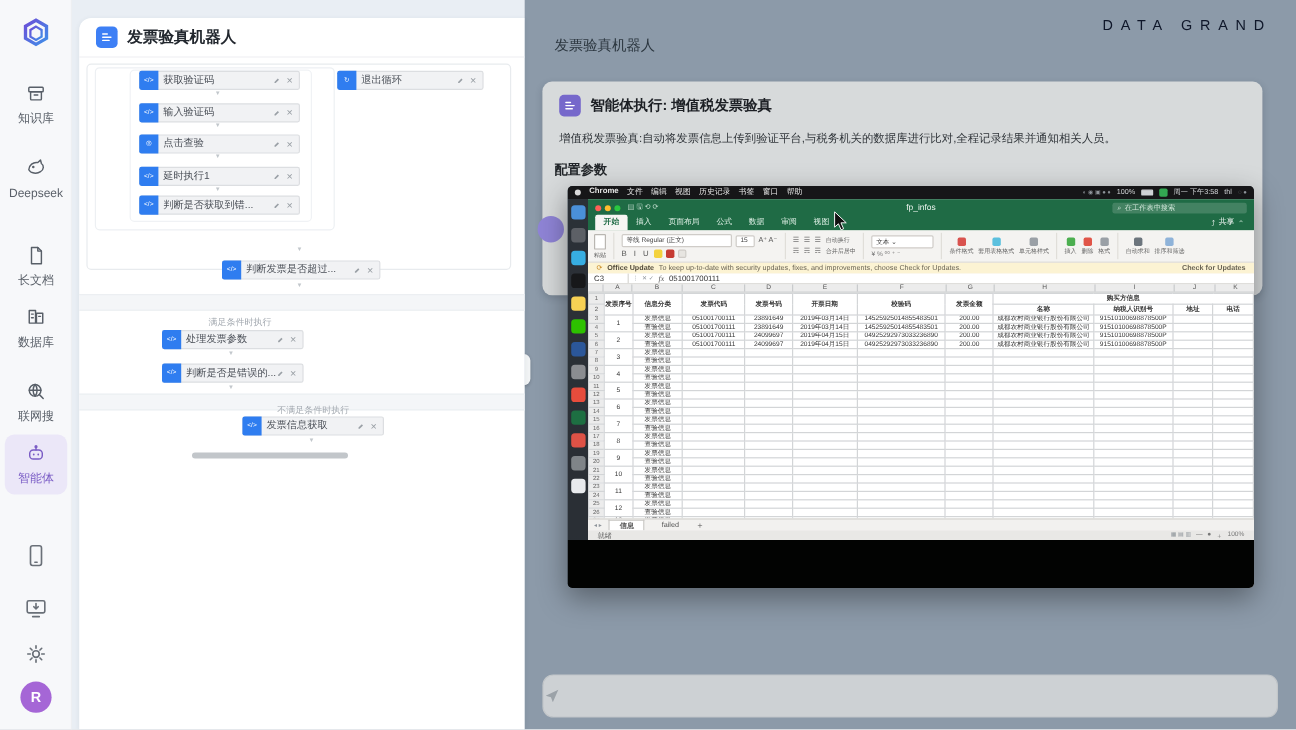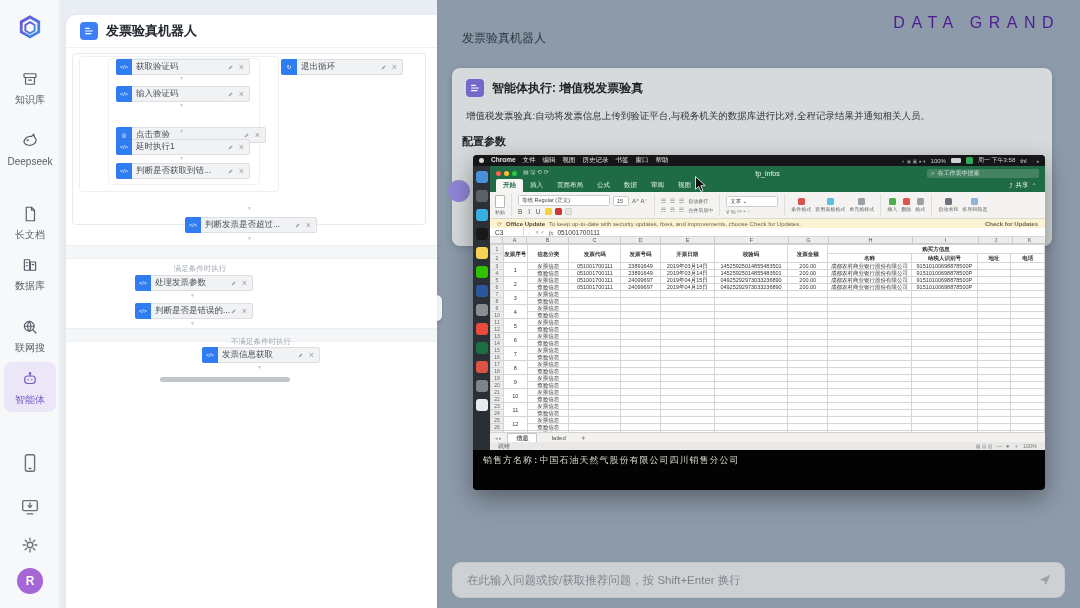--- a/index.html
+++ b/index.html
@@ -34,21 +34,21 @@
   .lbox{position:absolute;border:1px solid #e8ebee;border-radius:4px;}
   .band{position:absolute;left:0;width:371px;height:14px;background:#f4f6f8;border-top:1px solid #eceff2;border-bottom:1px solid #eceff2;}
   .condlbl{position:absolute;font-size:7.5px;color:#a3a9b0;text-align:center;}
   .hscroll{position:absolute;height:5px;border-radius:3px;background:#c2c6ca;}
 
   
   .chat{position:absolute;left:437px;top:0;width:643px;height:608px;background:#8c9aa9;z-index:1;}
   .chattitle{position:absolute;left:25px;top:30px;font-size:12px;color:#2c3740;}
   .brand{position:absolute;right:20px;top:12px;text-align:right;}
   .brandname{font-size:23px;font-weight:bold;letter-spacing:4px;color:#1956a8;line-height:26px;}
-  .brandsub{font-size:16px;letter-spacing:6.5px;color:#4c1d95;margin-top:2px;}
+  .brandsub{font-size:12px;letter-spacing:6.5px;color:#0f172a;margin-top:2px;}
   .card{position:absolute;left:15px;top:68px;width:600px;height:178px;background:#d7dadb;border-radius:8px;box-shadow:0 2px 6px rgba(30,40,50,.18);z-index:2;}
   .cardhead{position:absolute;left:14px;top:11px;display:flex;align-items:center;gap:8px;}
   .cico{width:18px;height:18px;border-radius:4px;background:#7668cb;display:flex;align-items:center;justify-content:center;}
   .cico svg{width:12px;height:12px;}
   .cardtitle{font-size:12px;font-weight:bold;color:#1d2025;}
   .carddesc{position:absolute;left:14px;top:40px;width:575px;font-size:9.5px;color:#30353a;line-height:1.6;}
   .configlbl{position:absolute;left:10px;top:66px;font-size:11px;font-weight:bold;color:#23272b;}
   .cavatar{position:absolute;left:-4px;top:112px;width:22px;height:22px;border-radius:50%;background:#8f84d6;}
 
   
@@ -227,21 +227,21 @@
         <span class="nico">&lt;/&gt;</span>
           <span class="nlabel">输入验证码</span>
         <span class="nedit">
             <svg width="6" height="6" viewBox="0 0 24 24">
               <path d="M3 17l11-11 4 4-11 11H3z" fill="#9aa0a6"></path>
             </svg>
           </span>
           <span class="nx">×</span>
       </div>
       <div class="arr" style="left:113px;top:87px">▼</div>
-      <div class="node" style="left:50px;top:112px;width:150px">
+      <div class="node" style="left:50px;top:97px;width:134px">
         <span class="nico">◎</span>
           <span class="nlabel">点击查验</span>
         <span class="nedit">
             <svg width="6" height="6" viewBox="0 0 24 24">
               <path d="M3 17l11-11 4 4-11 11H3z" fill="#9aa0a6"></path>
             </svg>
           </span>
           <span class="nx">×</span>
       </div>
       <div class="arr" style="left:113px;top:113px">▼</div>
@@ -908,32 +908,30 @@
               <span class="dim">▦ ▤ ▥</span>
               <span>—</span>
               <span>●</span>
               <span>＋</span>
               <span>100%</span>
             </span>
         </div>
       </div>
 
       <div class="console">
-          <div class="cline">销售方名称:中国石油天然气股份有限公司四川销售分公司</div>
         </div>
     </div>
 
     <svg class="cursor" width="11" height="16" viewBox="0 0 11 16">
         <path d="M0.5 0.5v12.8l3.2-2.8 2.2 5 2.1-0.9-2.2-4.9h4.4z" fill="#111" stroke="#fff" stroke-width="0.8"></path>
       </svg>
 
     <div class="handle"></div>
 
     <div class="inputbar">
-      <input type="text" placeholder="在此输入问题或按/获取推荐问题，按 Shift+Enter 换行" style="">
       <span class="sendic">
           <svg width="14" height="14" viewBox="0 0 24 24">
             <path d="M3 11.5L21 3l-7.8 18-2.7-7.3z" fill="#9ba2a8"></path>
           </svg>
         </span>
     </div>
   </section>
 </div>
 
 </body></html>

